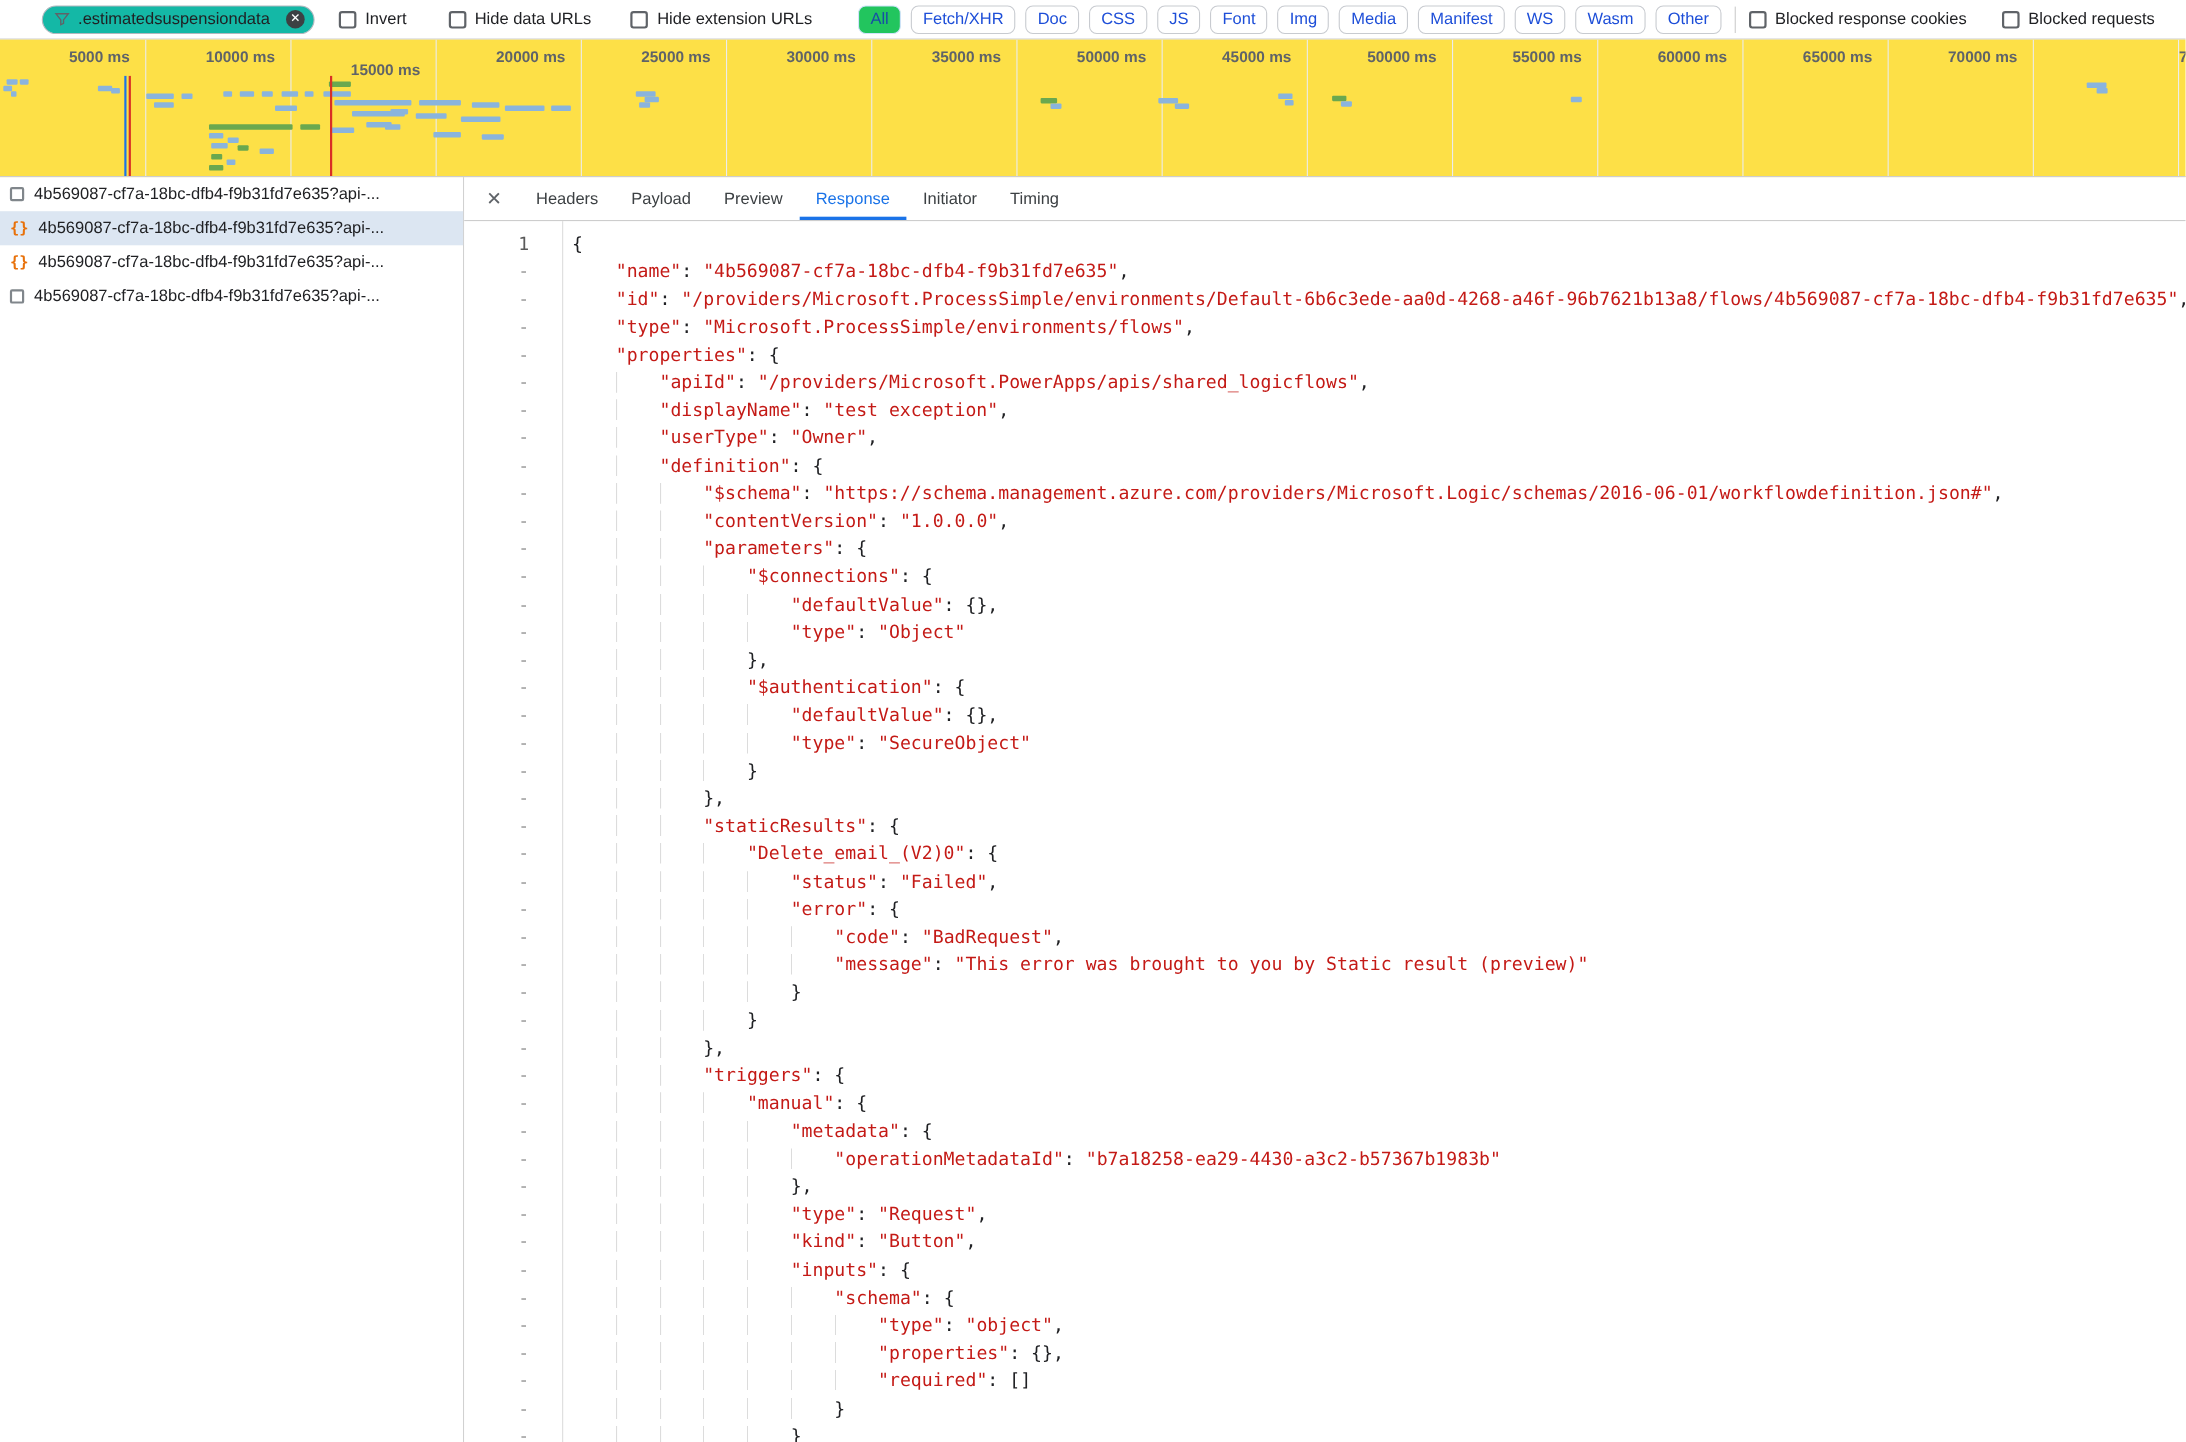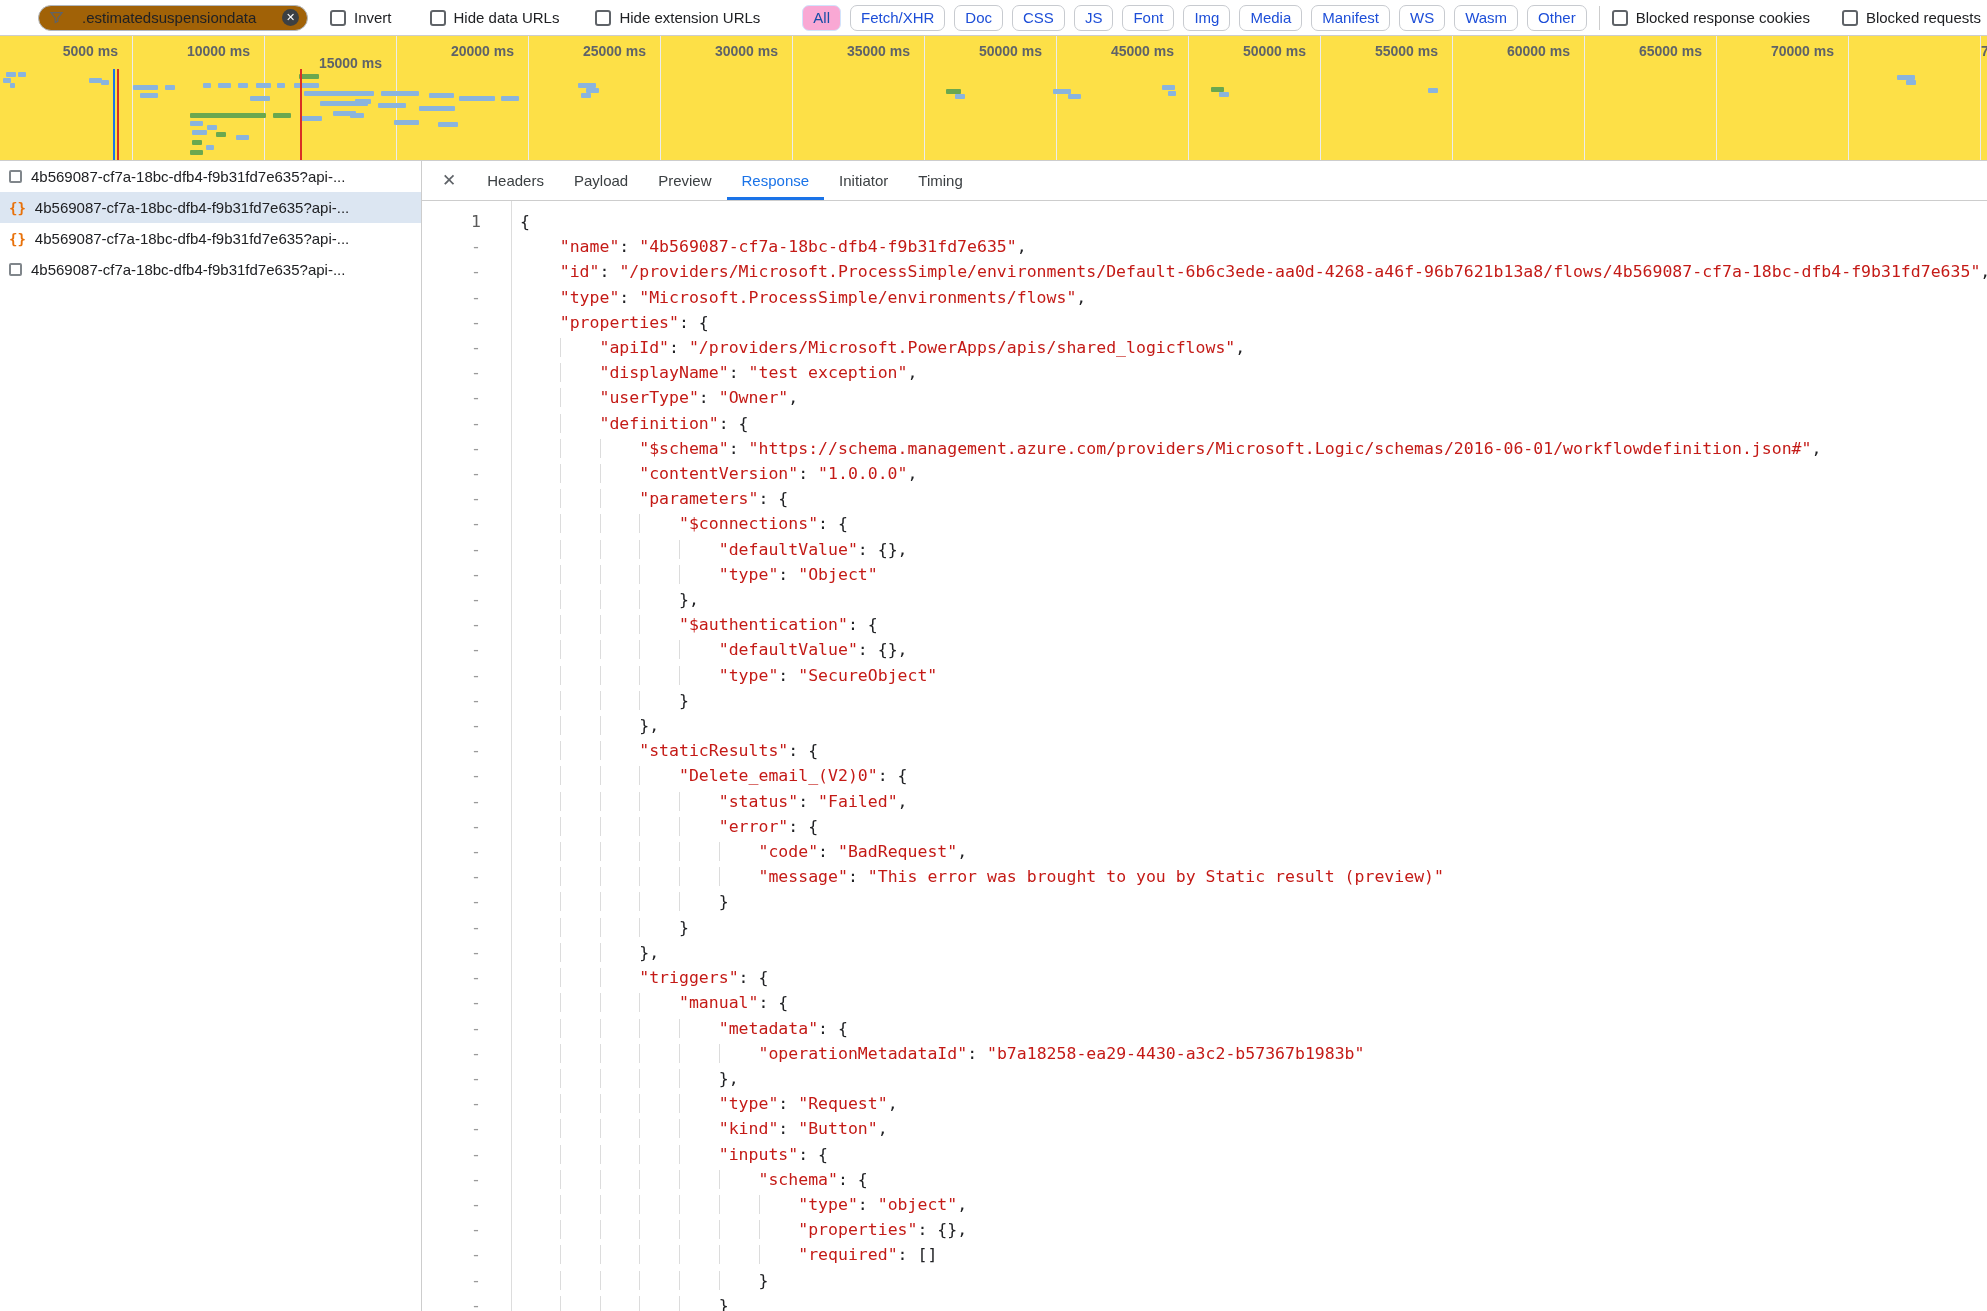--- a/index.html
+++ b/index.html
@@ -1,34 +1,34 @@
 <!DOCTYPE html>
 <html><head>
 <meta charset="utf-8">
 <style>
   * { box-sizing: border-box; margin: 0; padding: 0; }
   html,body { width:1987px; height:1311px; overflow:hidden; background:#fff;
     font-family:"Liberation Sans", sans-serif; color:#202124; font-size:15px; }
 
   
   .filter-bar { height:36px; display:flex; align-items:center; border-bottom:1px solid #cdcdcd; padding-left:38px; background:#fff; }
-  .filter-pill { display:flex; align-items:center; gap:18px; height:26px; padding:0 8px 0 10px;
-    border:1px solid #b2b8bf; border-radius:13px; background:#a16207; }
+  .filter-pill { display:flex; align-items:center; gap:7px; height:26px; padding:0 8px 0 10px;
+    border:1px solid #b2b8bf; border-radius:13px; background:#14b8a6; }
   .filter-input { border:none; outline:none; background:transparent; font-family:"Liberation Sans",sans-serif;
     font-size:15px; color:#202124; width:182px; }
   .clear-btn { width:17px; height:17px; border-radius:50%; background:#3c4043; color:#fff; font-size:11px;
     display:flex; align-items:center; justify-content:center; cursor:pointer; flex:none; line-height:1; }
   .cb-group { display:flex; align-items:center; gap:8px; white-space:nowrap; }
   .cbx { width:16px; height:16px; border:2px solid #5f6368; border-radius:3px; background:#fff; flex:none; }
   .ml22{margin-left:22px} .ml38{margin-left:38px} .ml36{margin-left:36px} .ml42{margin-left:42px}
   .ml12{margin-left:12px} .ml48{margin-left:32px}
   .chips { display:flex; align-items:center; gap:9px; }
   .chip { height:26px; padding:0 10px; display:flex; align-items:center; border:1px solid #c8cbd0;
     border-radius:7px; color:#1d4ed8; white-space:nowrap; cursor:pointer; }
-  .chip-sel { background:#f9a8d4; border-color:#d2e3fc; color:#174ea6; }
+  .chip-sel { background:#22c55e; border-color:#d2e3fc; color:#174ea6; }
   .vsep { width:1px; height:24px; background:#cdcdcd; flex:none; }
 
   
   .timeline { position:relative; height:125px; border-bottom:1px solid #cdcdcd; background:#fde047; overflow:hidden;font-weight:bold; }
   .grid-line { position:absolute; top:0; bottom:0; width:1px; background:#ececec; }
   .tick-label { position:absolute; top:7px; width:104px; text-align:right; font-size:14px; color:#5f6368; }
   .timeline-chart { position:absolute; left:0; right:0; top:33px; bottom:0; }
   .tbar { position:absolute; height:5px; border-radius:1px; }
   .tmarker { position:absolute; top:0; bottom:0; width:2px; }
 

